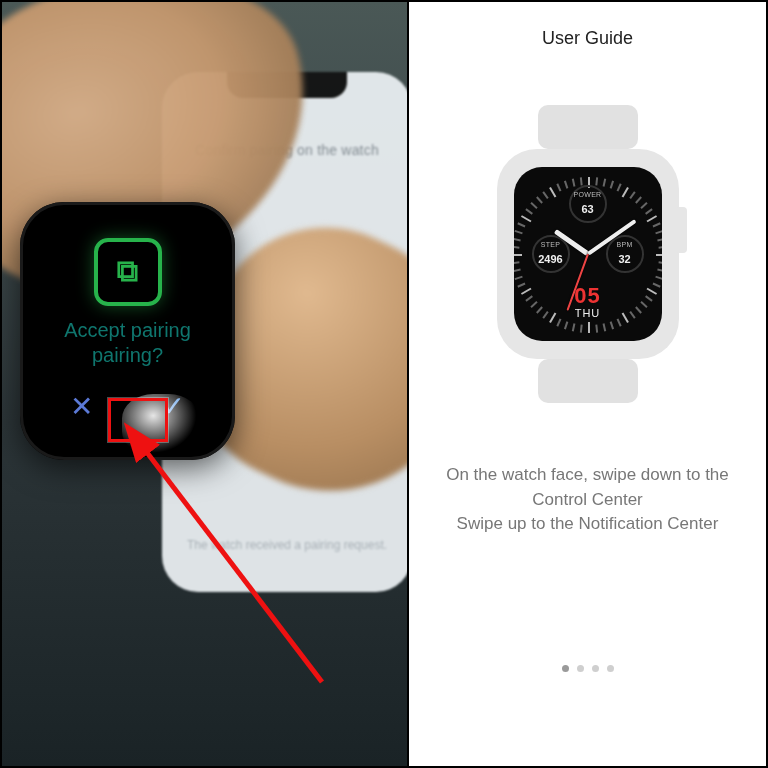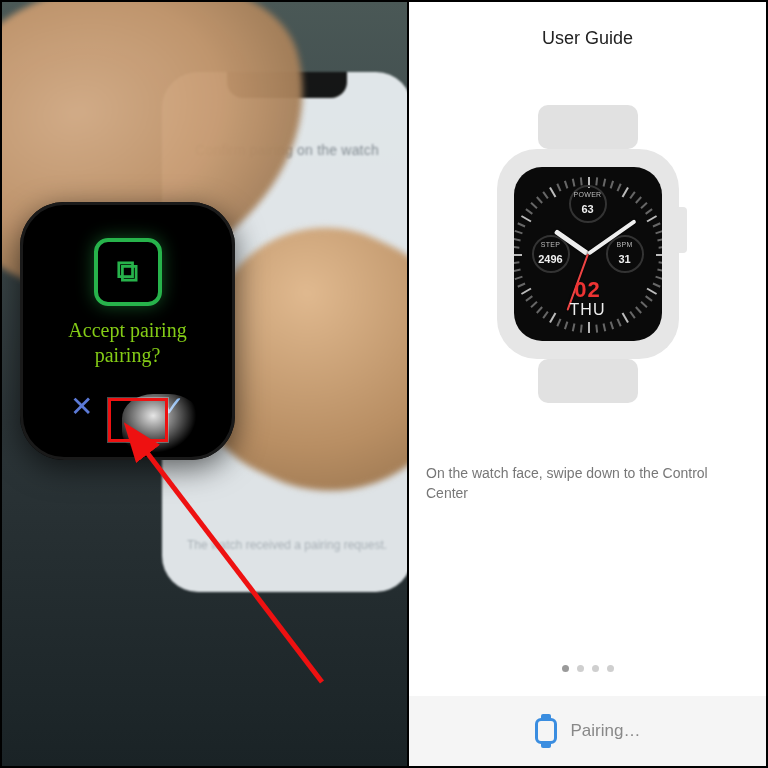--- a/index.html
+++ b/index.html
@@ -107,21 +107,21 @@
     margin-top:22px; width:68px;height:68px; border:4px solid #27b34b;
     border-radius:14px; position:relative;
     box-shadow: 0 0 18px rgba(39,179,75,.45);
   }
   .pair-icon .glyph{
     position:absolute; left:50%; top:50%; transform:translate(-50%,-52%);
     font-size:30px; color:#27b34b; font-weight:700;
   }
   .pair-text{
     margin-top:12px; text-align:center; font-size:20px; line-height:1.25;
-    color:#84cc16; font-weight:400;font-family:Liberation Serif, serif;
+    color:#0f766e; font-weight:400;
   }
   .actions{
     margin-top:auto; margin-bottom:14px;
     width:100%; display:flex; justify-content:space-around; align-items:center;
   }
   .xbtn,.vbtn{
     width:44px;height:44px; display:flex;align-items:center;justify-content:center;
     color:#5b79d6; font-size:28px;
   }
   .vbtn{ color:#6aa5ea; position:relative; }
@@ -174,23 +174,23 @@
   .hand-m{ width:4px; height:58px; transform:translate(-50%,-100%) rotate(55deg); }
   .hand-s{ width:2px; height:60px; background:#e44; transform:translate(-50%,-100%) rotate(200deg); }
   .subdial{ position:absolute; width:38px;height:38px; border:2px solid #333; border-radius:50%; }
   .sd-top{ left:55px; top:18px; }
   .sd-left{ left:18px; top:68px; }
   .sd-right{ right:18px; top:68px; }
   .sd-lbl{ position:absolute; width:100%; text-align:center; font-size:7px; color:#bbb; top:4px; letter-spacing:.3px;}
   .sd-val{ position:absolute; width:100%; text-align:center; font-size:11px; color:#eee; bottom:6px; font-weight:600;}
   .datewrap{ position:absolute; left:0; right:0; bottom:22px; text-align:center; }
   .date-num{ color:#e33; font-size:22px; font-weight:700; letter-spacing:1px; }
-  .date-day{ color:#eee; font-size:16px; letter-spacing:1px; margin-top:-2px;}
+  .date-day{ color:#eee; font-size:11px; letter-spacing:1px; margin-top:-2px;}
   .r-copy{
-    margin-top:60px; color:#777; font-size:14px; line-height:1.45; text-align:left;
+    margin-top:60px; color:#777; font-size:17px; line-height:1.45; text-align:center;
     padding:0 17px;
   }
   .dots{ position:absolute; bottom:94px; left:0; right:0; display:flex; gap:8px; justify-content:center;}
   .dot{ width:7px;height:7px; border-radius:50%; background:#cfcfcf;}
   .dot.active{ background:#9a9a9a;}
   .status{
     position:absolute; bottom:0; left:0; right:0; height:70px;
     background:#f5f5f5; display:flex; align-items:center; justify-content:center; gap:14px;
     color:#888; font-size:17px;
   }
@@ -331,43 +331,40 @@
           <div class="subdial sd-top">
             <div class="sd-lbl">POWER</div>
             <div class="sd-val">63</div>
           </div>
           <div class="subdial sd-left">
             <div class="sd-lbl">STEP</div>
             <div class="sd-val">2496</div>
           </div>
           <div class="subdial sd-right">
             <div class="sd-lbl">BPM</div>
-            <div class="sd-val">31</div>
+            <div class="sd-val">32</div>
           </div>
           <div class="hand-h"></div>
           <div class="hand-m"></div>
           <div class="hand-s"></div>
           <div class="datewrap">
-            <div class="date-num">02</div>
+            <div class="date-num">05</div>
             <div class="date-day">THU</div>
           </div>
         </div>
       </div>
       <div class="r-lug"></div>
     </div>
 
     <div class="r-copy">
       <span>On the watch face, swipe down to the Control Center</span><br>
+      <span>Swipe up to the Notification Center</span>
     </div>
 
     <div class="dots" id="dots">
         <div class="dot active"></div>
         <div class="dot"></div>
         <div class="dot"></div>
         <div class="dot"></div>
       </div>
 
-    <div class="status">
-      <div class="sw"></div>
-      <span>Pairing…</span>
-    </div>
   </div>
 </div>
 
 </body></html>

